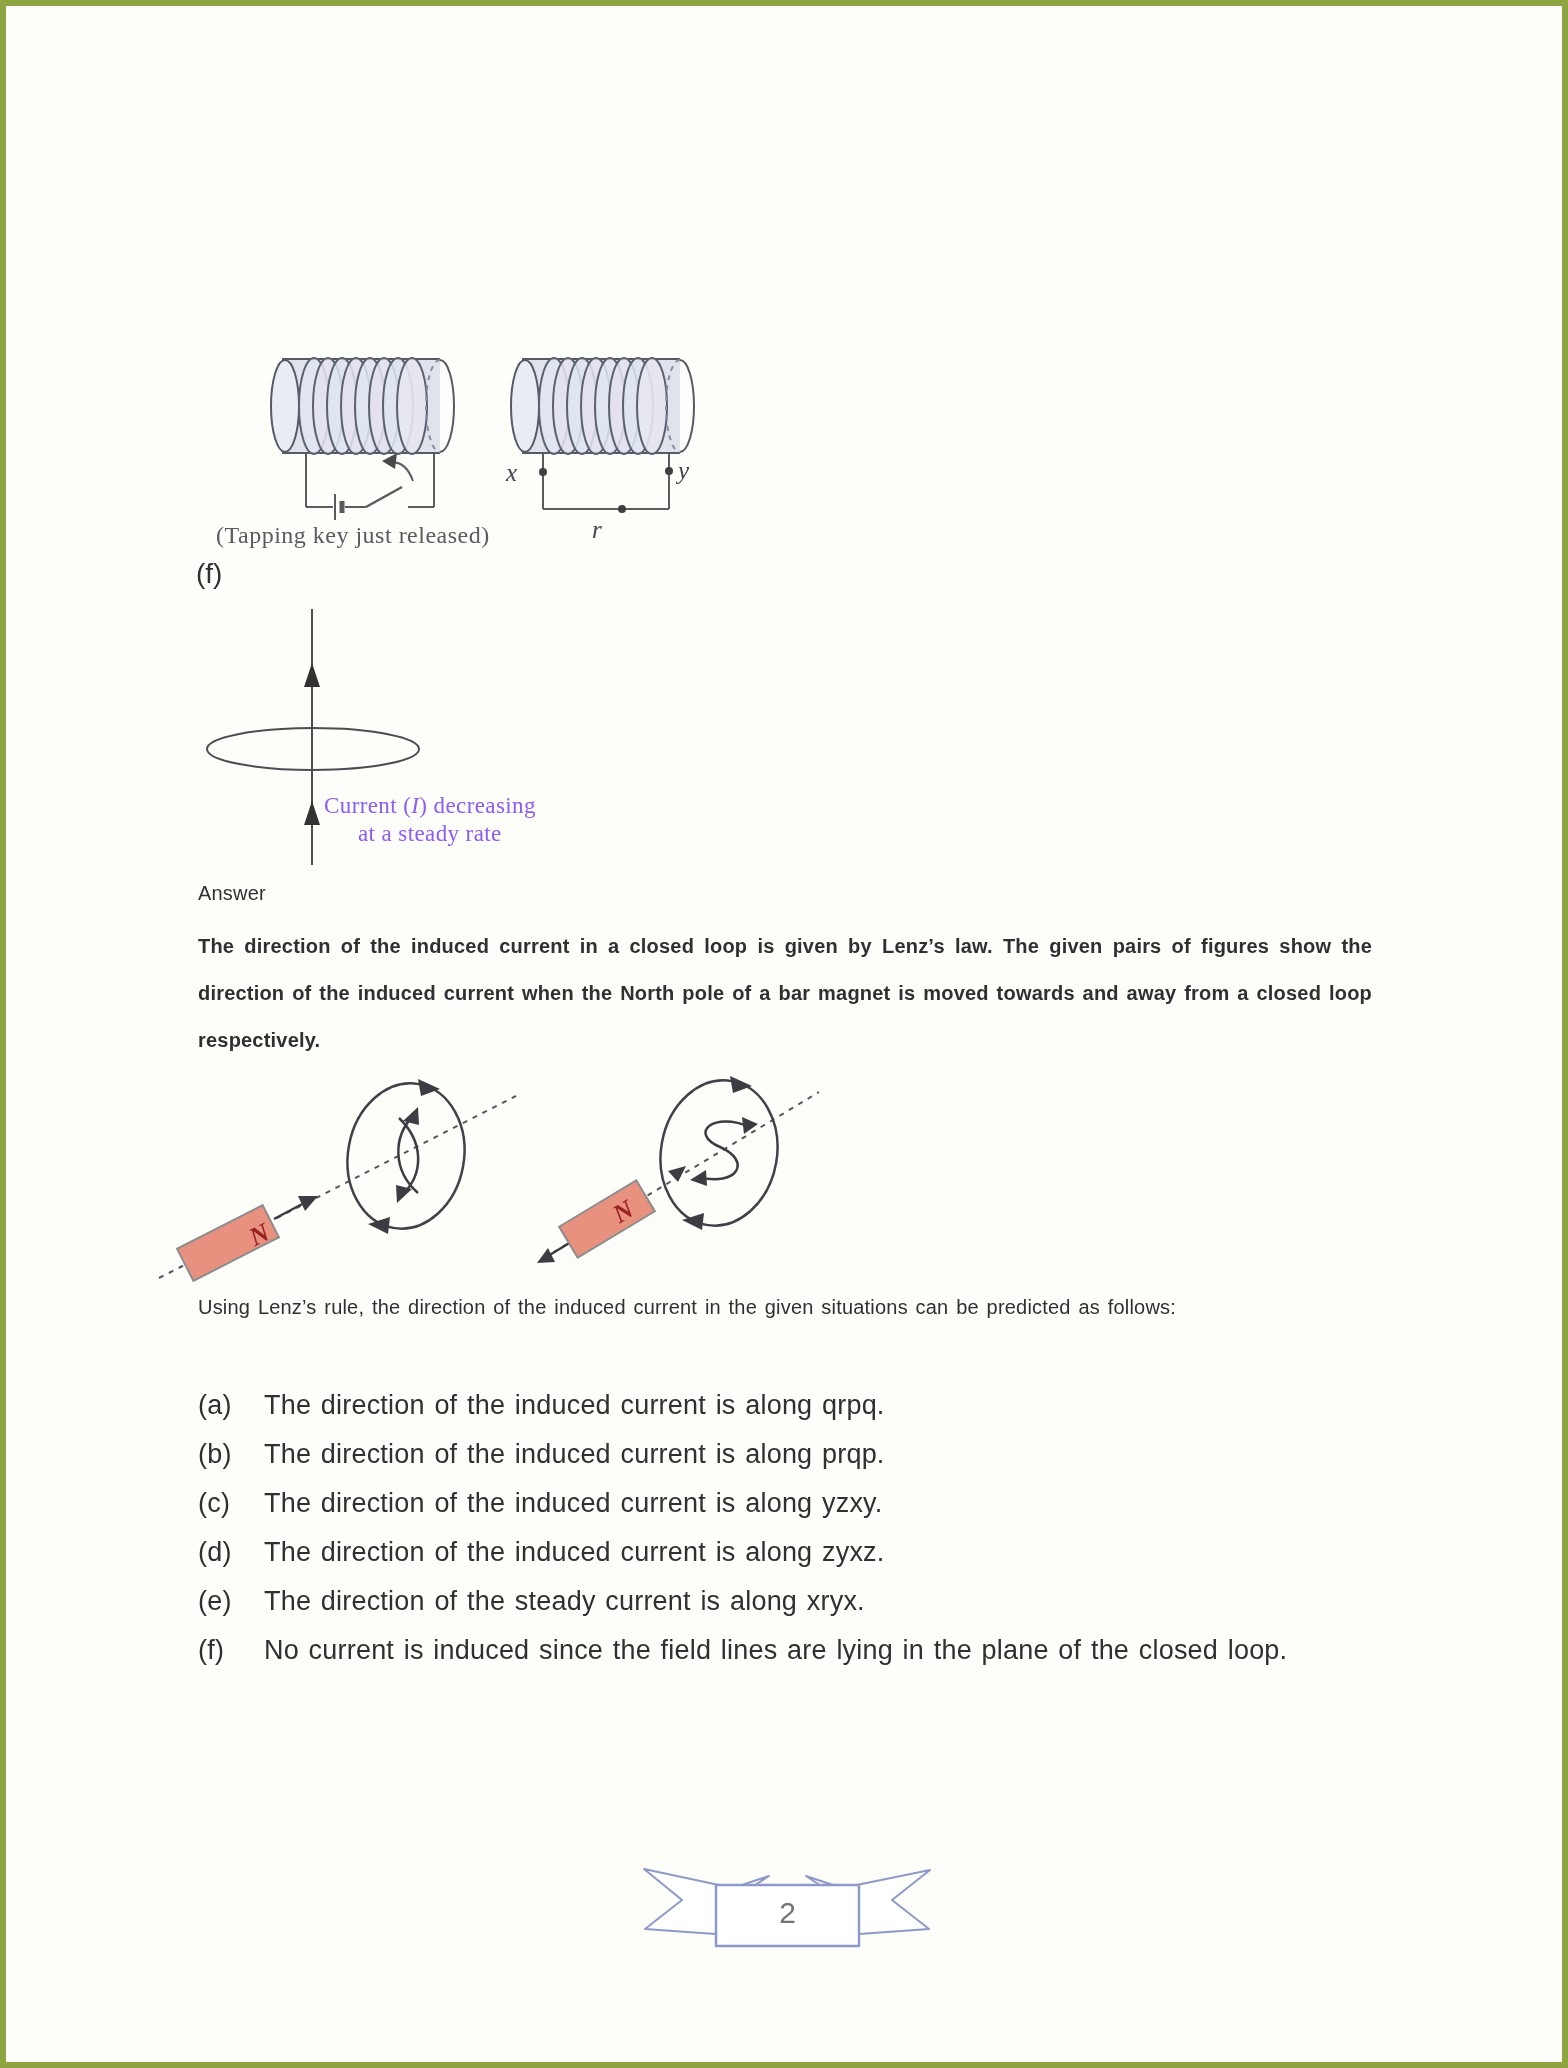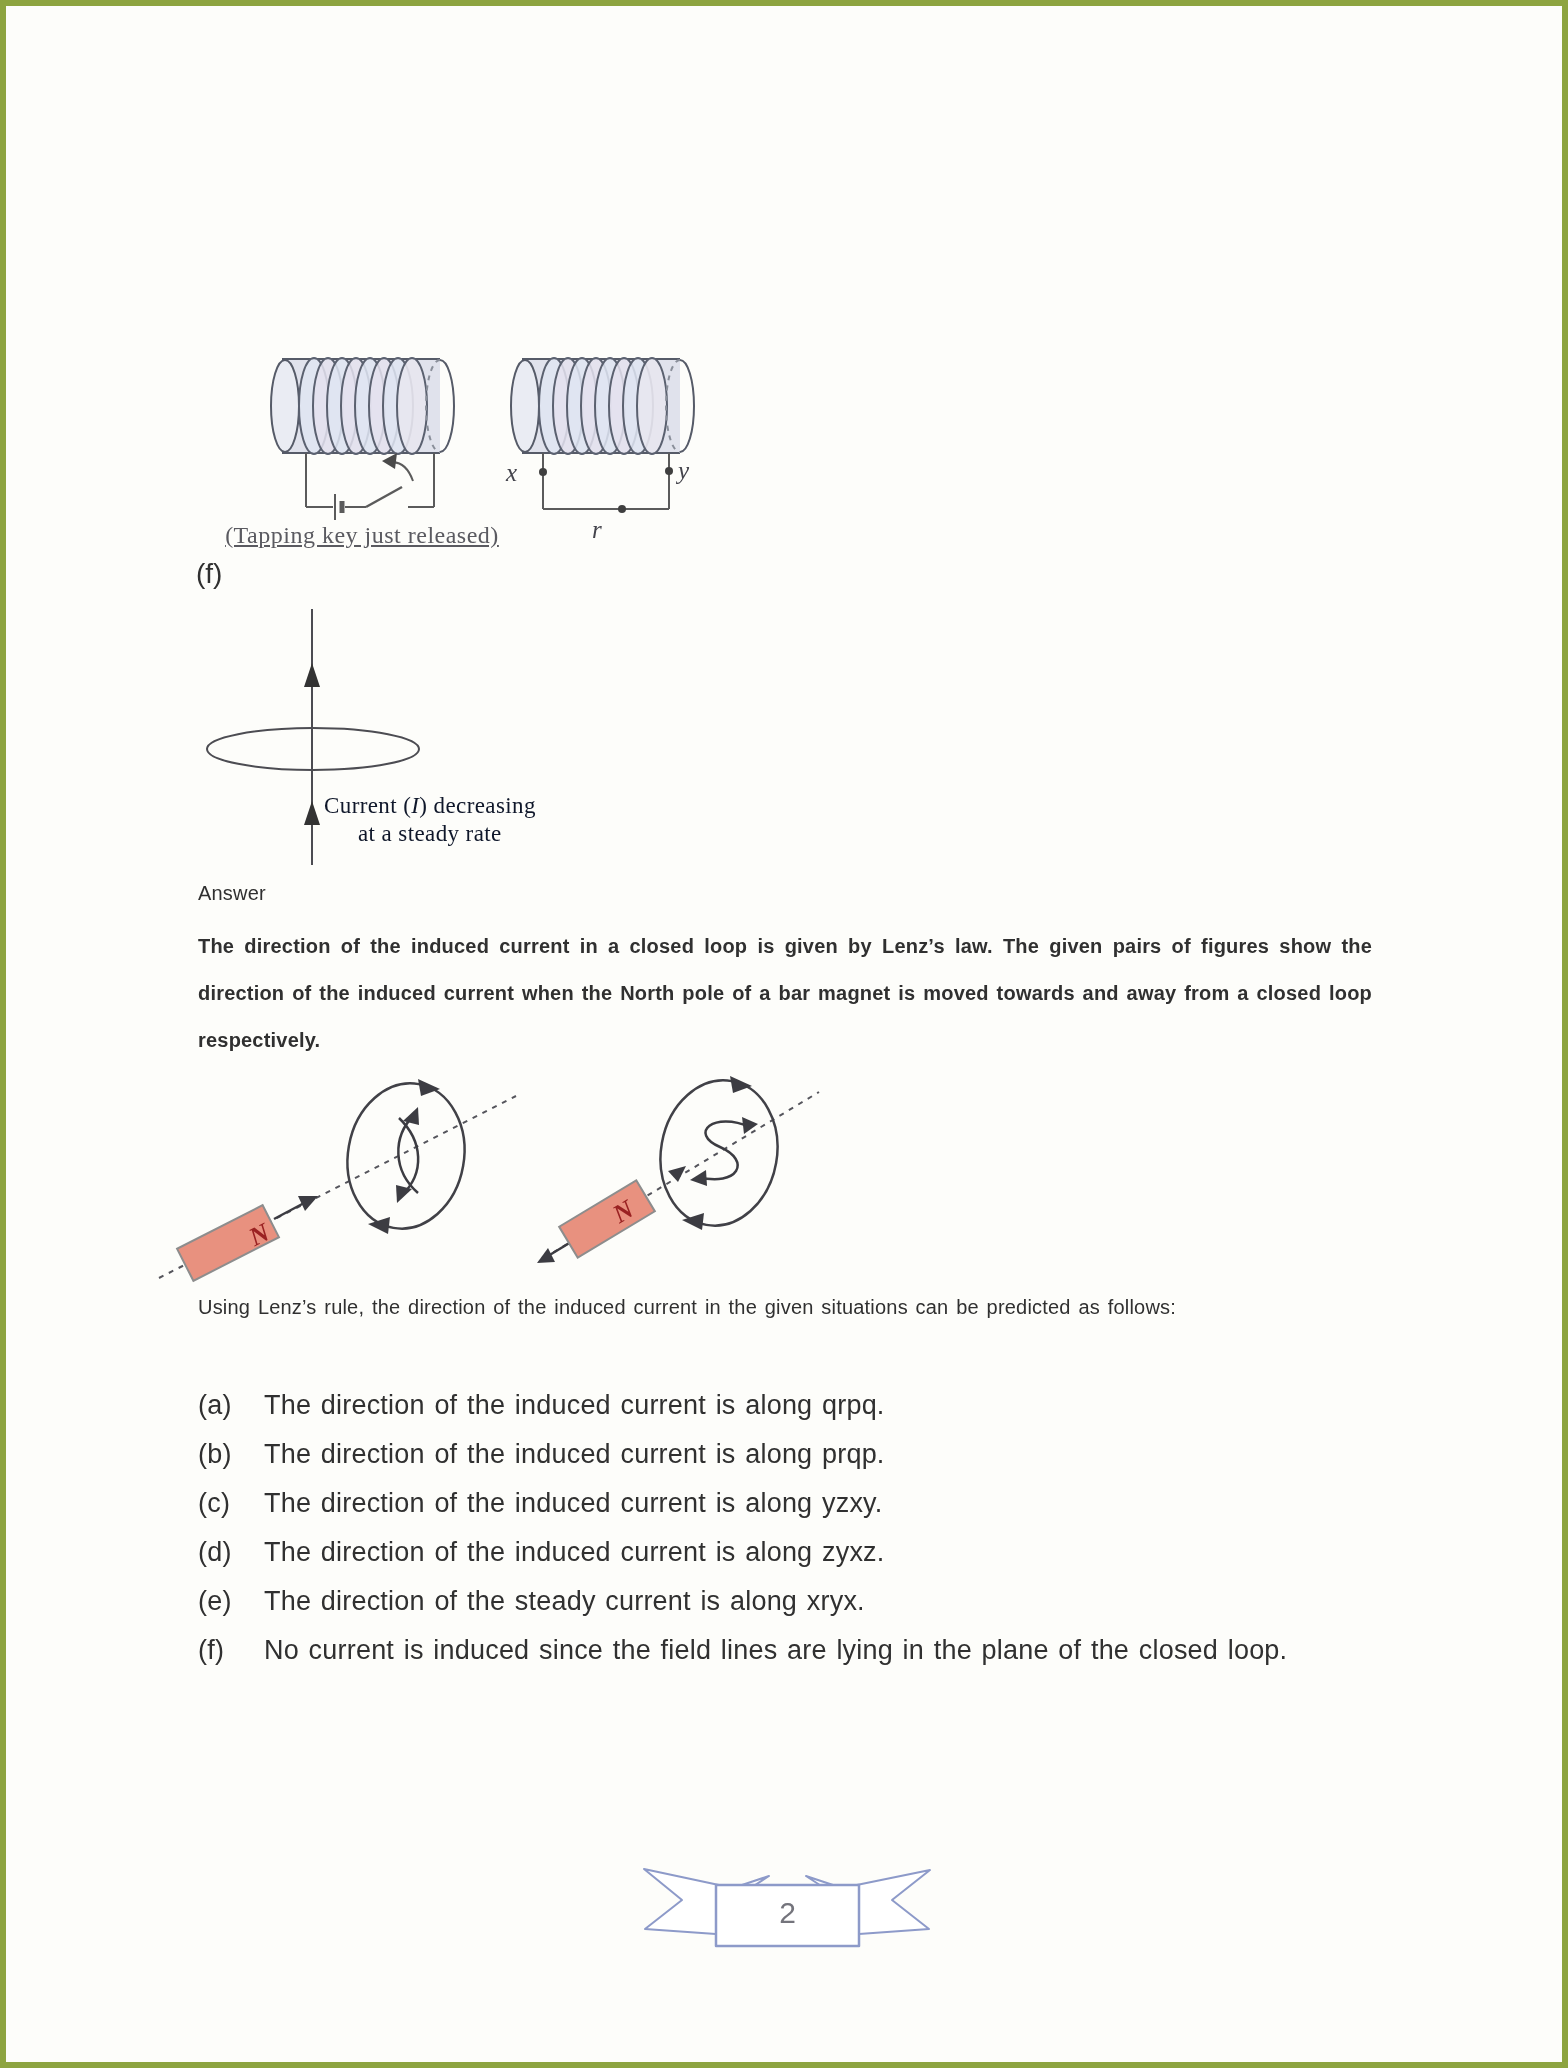--- a/index.html
+++ b/index.html
@@ -27,21 +27,21 @@
   .item-row{display:flex;align-items:flex-start;height:49px;line-height:49px;}
   .item-label{flex:0 0 50px;}
   .item-text{flex:1 1 auto;margin-left:16px;}
   
   .fig-caption{
     font-family:"Liberation Serif",serif;
     font-size:24px;color:#5a5a60;letter-spacing:.5px;
   }
   .fig-caption-sm{
     font-family:"Liberation Serif",serif;
-    font-size:23px;color:#0f172a;letter-spacing:.4px;
+    font-size:23px;color:#8b5cf6;letter-spacing:.4px;
   }
   .term-label{
     font-family:"Liberation Serif",serif;
     font-style:italic;font-size:25px;color:#44444c;
   }
   .pole-label{
     font-family:"Liberation Serif",serif;
     font-style:italic;font-weight:bold;
     font-size:26px;color:#9a2222;
   }
@@ -88,21 +88,21 @@
 
     <use href="#coil" x="302" y="8"></use>
     <g stroke="#5b5b5b" stroke-width="2" fill="none">
       <path d="M337,102 V158 M463,102 V158 M337,158 H463"></path>
       <circle cx="337" cy="121" r="4" fill="#3f3f3f" stroke="none"></circle>
       <circle cx="463" cy="120" r="4" fill="#3f3f3f" stroke="none"></circle>
       <circle cx="416" cy="158" r="4" fill="#3f3f3f" stroke="none"></circle>
     </g>
   </svg>
 
-  <span class="abs fig-caption" style="left:210px;top:516px;width:292px;text-align:center;text-decoration:underline;">(Tapping key just released)</span>
+  <span class="abs fig-caption" style="left:210px;top:516px;width:292px;text-align:left;">(Tapping key just released)</span>
   <span class="abs term-label" style="left:500px;top:453px;">x</span>
   <span class="abs term-label" style="left:672px;top:451px;">y</span>
   <span class="abs term-label" style="left:586px;top:510px;">r</span>
 
   <span class="abs f-label" style="left:190px;top:552px;">(f)</span>
 
   <svg class="abs" style="left:190px;top:597px;" width="380" height="270" viewBox="0 0 380 270">
     <path d="M116,6 V262" stroke="#4c4c52" stroke-width="2" fill="none"></path>
     <polygon points="116,60 108,84 124,84" fill="#333"></polygon>
     <polygon points="116,198 108,222 124,222" fill="#333"></polygon>

